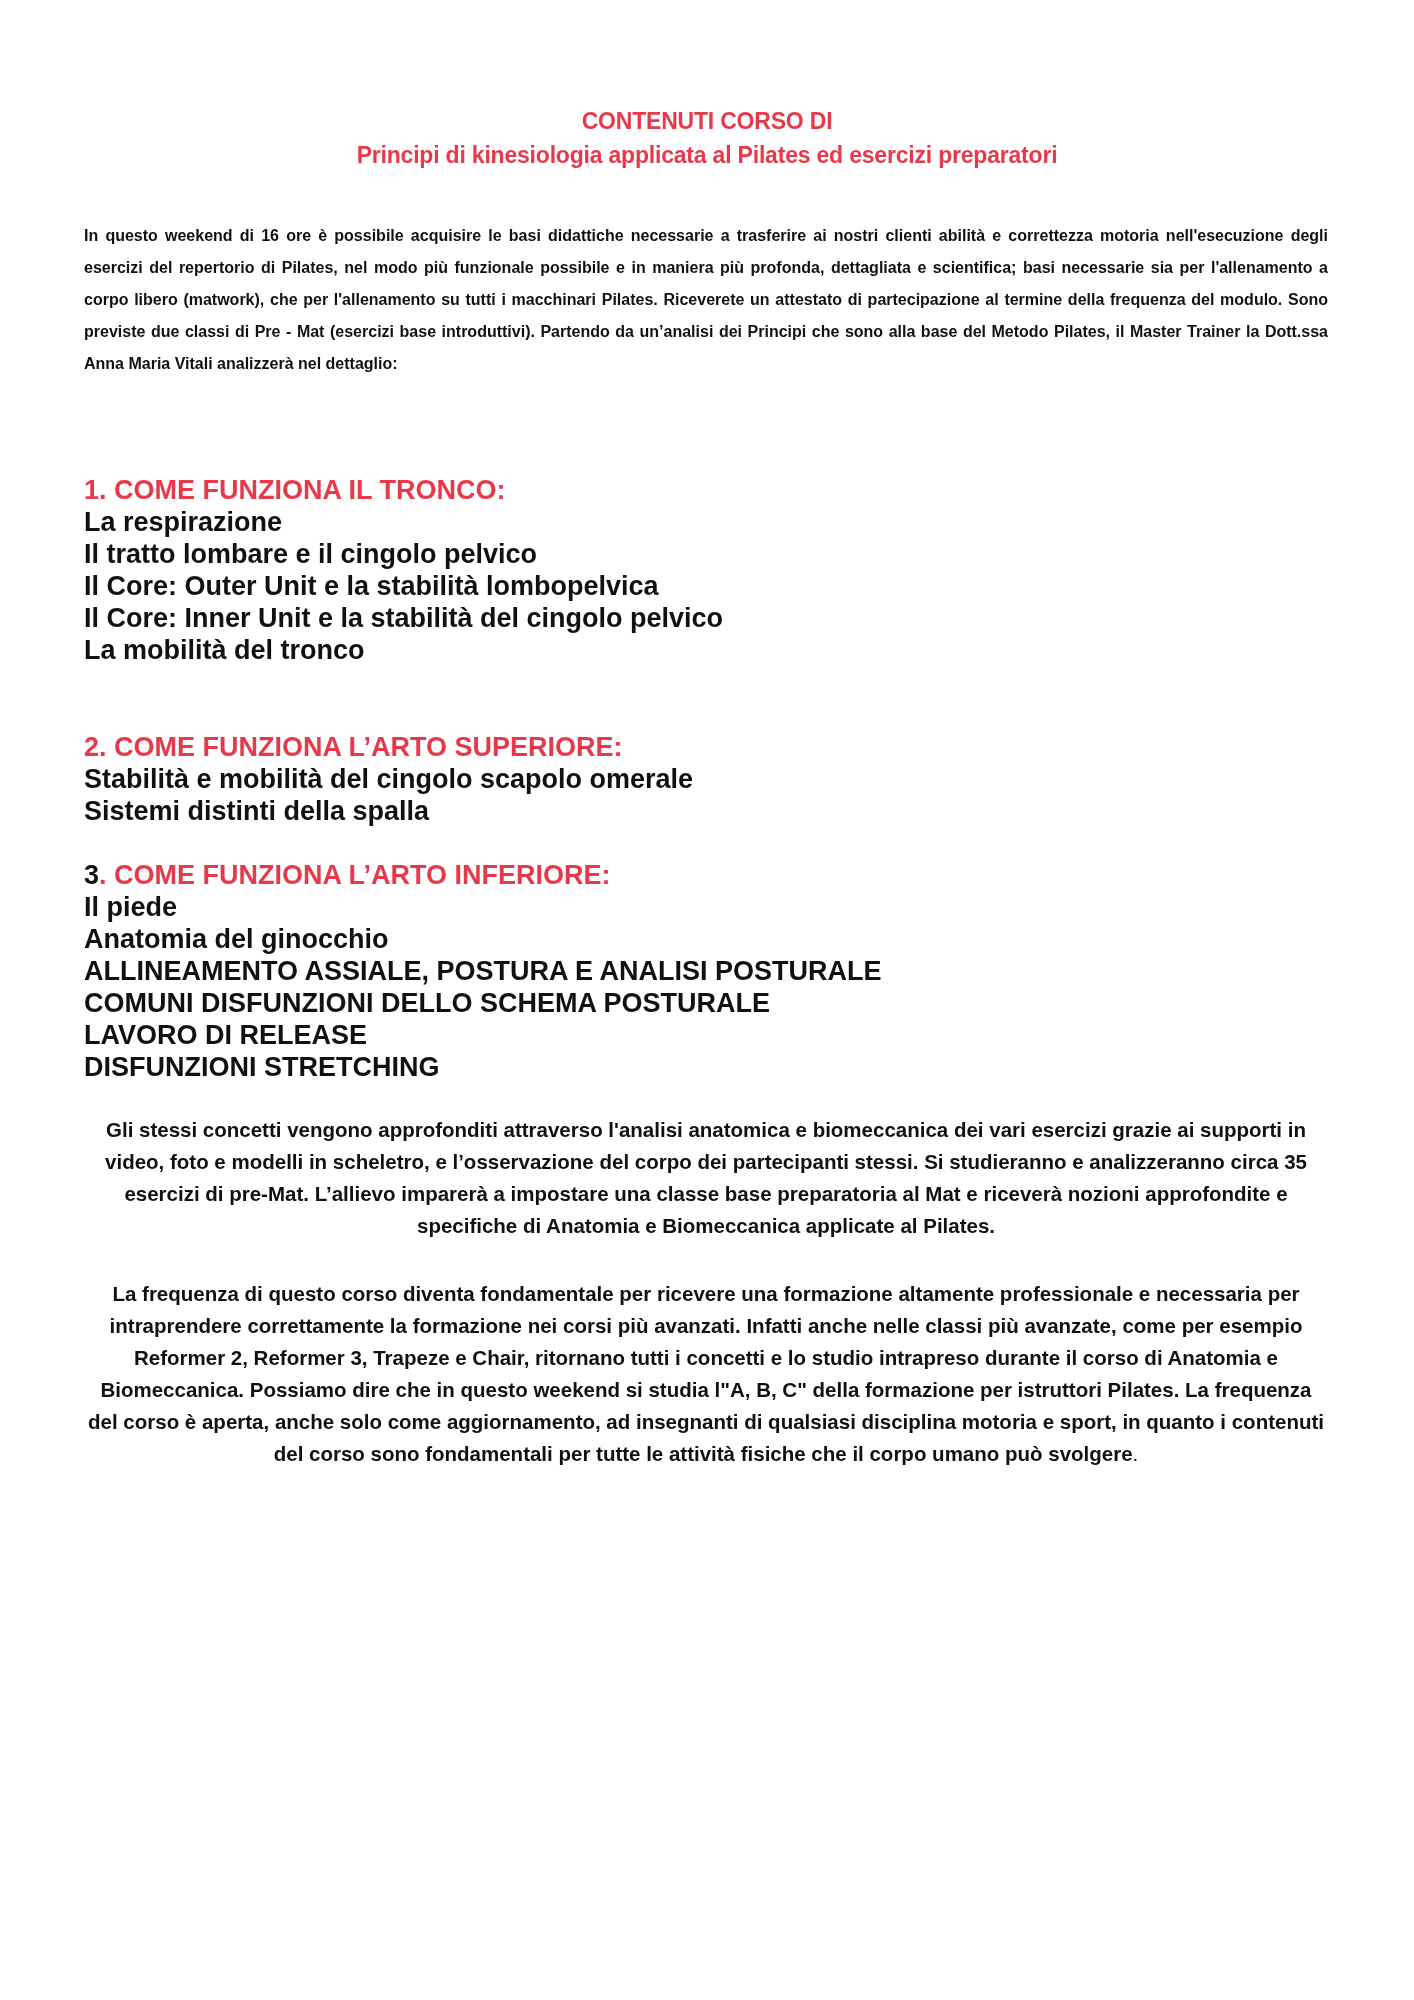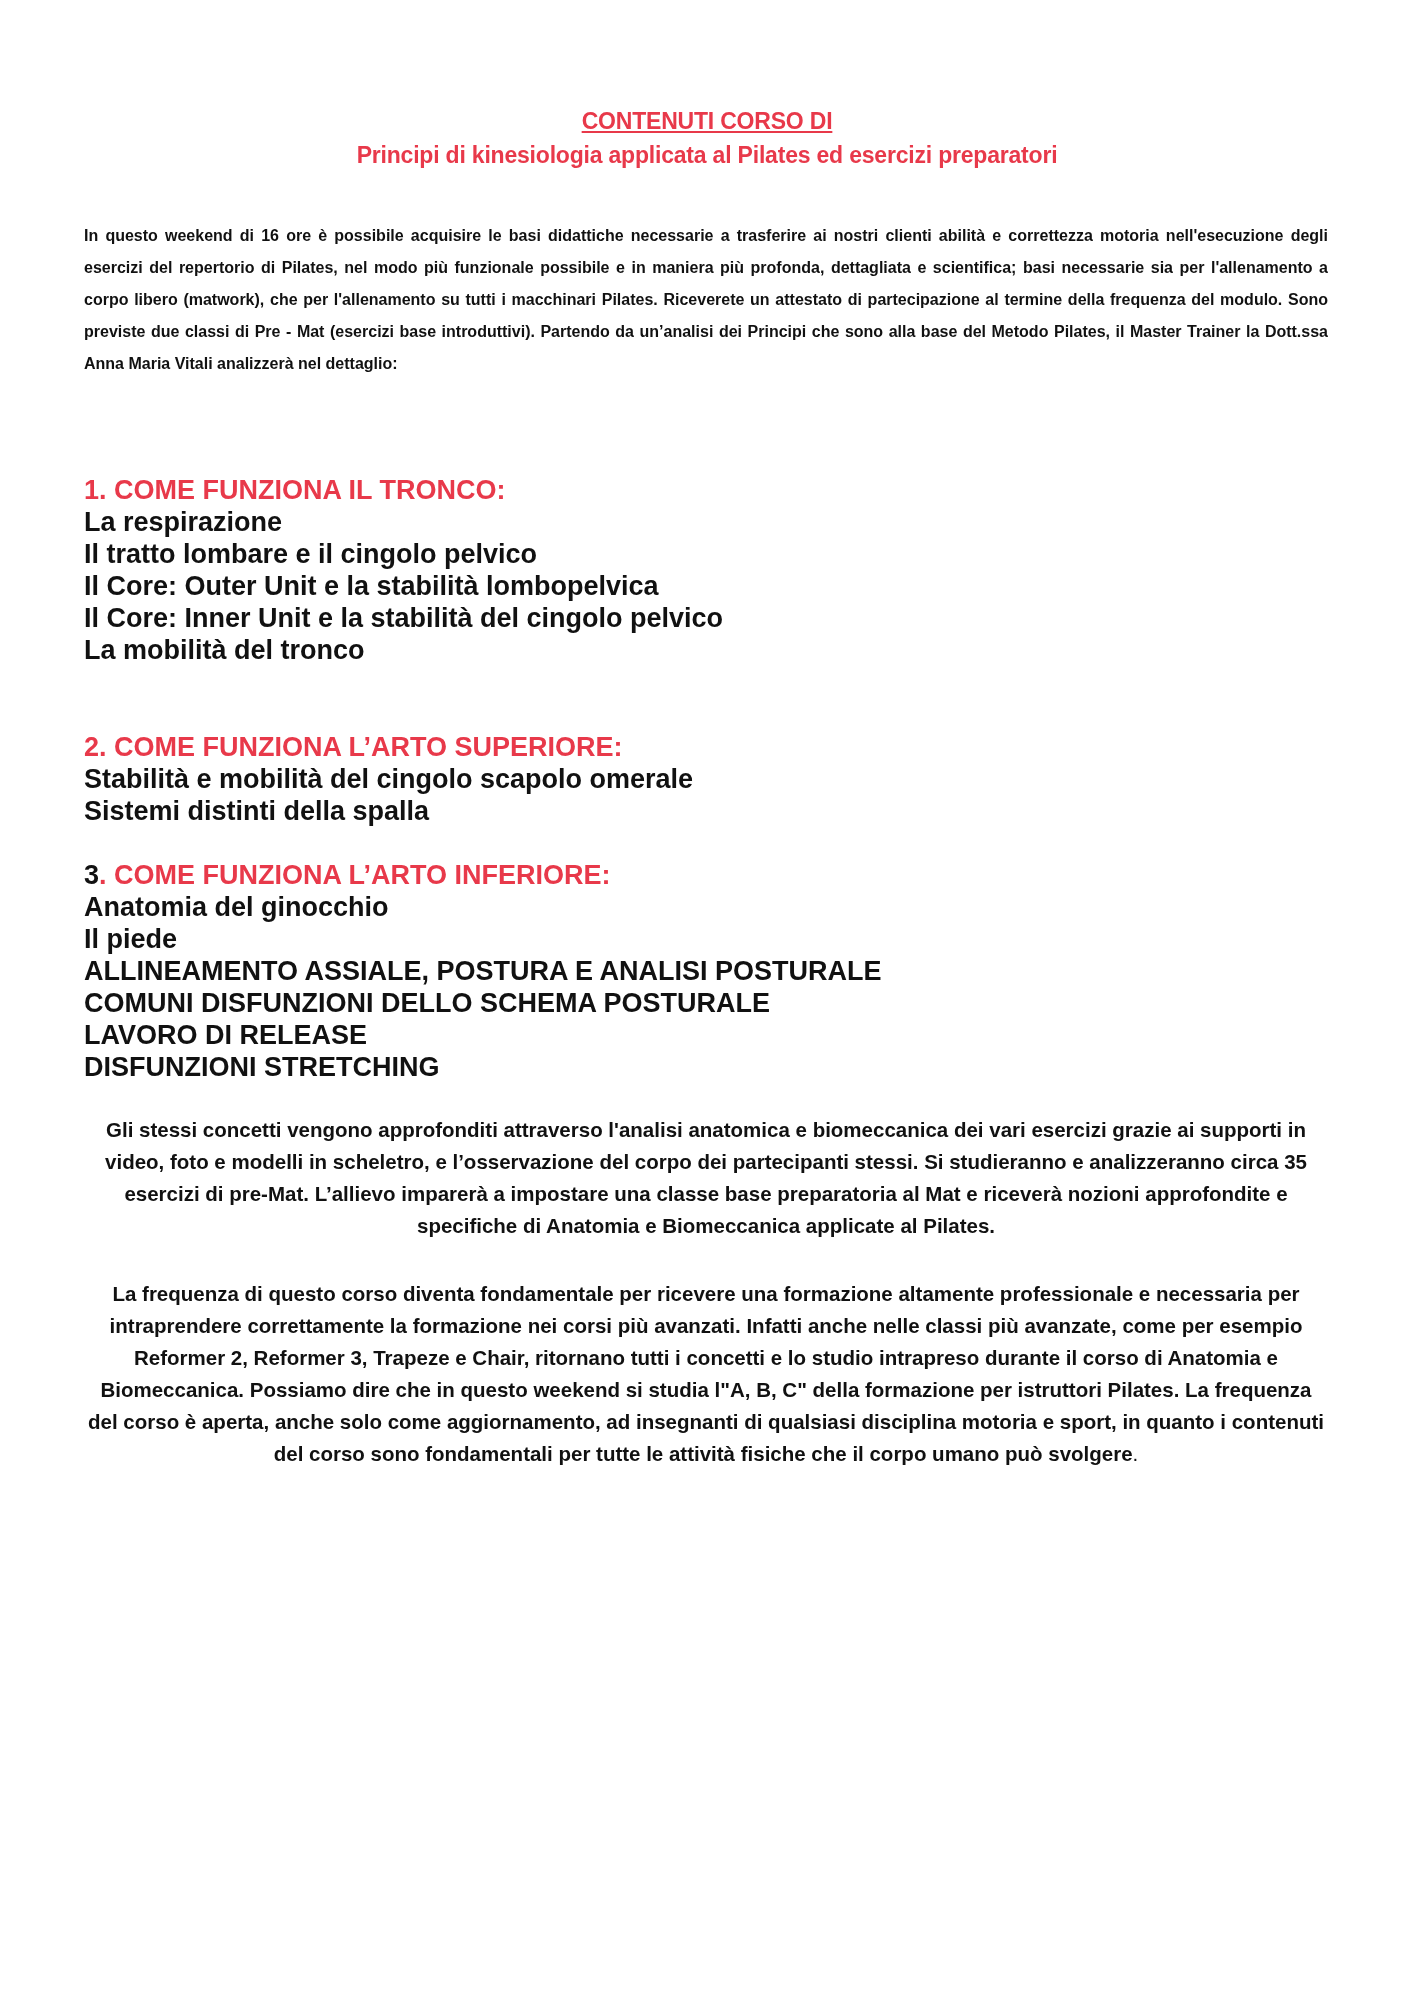--- a/index.html
+++ b/index.html
@@ -29,21 +29,20 @@
       text-align: center;
       font-family: "Liberation Sans", sans-serif;
       font-weight: bold;
       color: #e8394a;
       font-stretch: condensed;
     }
     .title-line1 {
       font-size: 23px;
       line-height: 34px;
       letter-spacing: -0.2px;
-      text-decoration: underline;
     }
     .title-line2 {
       font-size: 23px;
       line-height: 34px;
       letter-spacing: -0.2px;
     }
     .intro {
       position: absolute;
       top: 220px;
       left: 84px;
@@ -117,22 +116,22 @@
   </div>
 
   <div class="section" id="section-2">
     <div class="section-heading"><span>2</span><span>. COME FUNZIONA L’ARTO SUPERIORE:</span></div>
     <span class="section-item">Stabilità e mobilità del cingolo scapolo omerale</span>
     <span class="section-item">Sistemi distinti della spalla</span>
   </div>
 
   <div class="section" id="section-3">
     <div class="section-heading"><span class="num-black">3</span><span>. COME FUNZIONA L’ARTO INFERIORE:</span></div>
+    <span class="section-item">Il piede</span>
     <span class="section-item">Anatomia del ginocchio</span>
-    <span class="section-item">Il piede</span>
     <span class="section-item">ALLINEAMENTO ASSIALE, POSTURA E ANALISI POSTURALE</span>
     <span class="section-item">COMUNI DISFUNZIONI DELLO SCHEMA POSTURALE</span>
     <span class="section-item">LAVORO DI RELEASE</span>
     <span class="section-item">DISFUNZIONI STRETCHING</span>
   </div>
 
   <p class="centered" id="para-2">Gli stessi concetti vengono approfonditi attraverso l'analisi anatomica e biomeccanica dei vari esercizi grazie ai supporti in video, foto e modelli in scheletro, e l’osservazione del corpo dei partecipanti stessi. Si studieranno e analizzeranno circa 35 esercizi di pre-Mat. L’allievo imparerà a impostare una classe base preparatoria al Mat e riceverà nozioni approfondite e specifiche di Anatomia e Biomeccanica applicate al Pilates.</p>
 
   <p class="centered" id="para-3"><span>La frequenza di questo corso diventa fondamentale per ricevere una formazione altamente professionale e necessaria per intraprendere correttamente la formazione nei corsi più avanzati. Infatti anche nelle classi più avanzate, come per esempio Reformer 2, Reformer 3, Trapeze e Chair, ritornano tutti i concetti e lo studio intrapreso durante il corso di Anatomia e Biomeccanica. Possiamo dire che in questo weekend si studia l"A, B, C" della formazione per istruttori Pilates. La frequenza del corso è aperta, anche solo come aggiornamento, ad insegnanti di qualsiasi disciplina motoria e sport, in quanto i contenuti del corso sono fondamentali per tutte le attività fisiche che il corpo umano può svolgere</span><span class="final-period">.</span></p>
 

